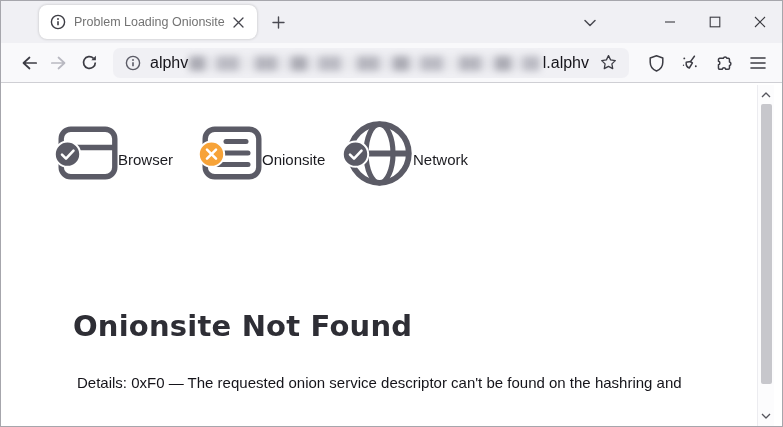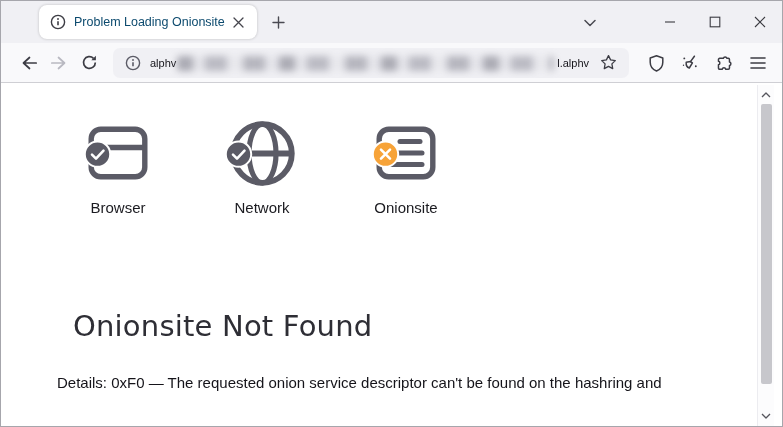--- a/index.html
+++ b/index.html
@@ -4,53 +4,53 @@
 <style>
   html,body{margin:0;padding:0;background:#fff;}
   *{box-sizing:border-box;}
   body{font-family:"Liberation Sans","DejaVu Sans",sans-serif;-webkit-font-smoothing:antialiased;}
   .win{position:relative;width:783px;height:427px;background:#fff;border:1px solid #a6a6ac;overflow:hidden;}
 
   
   .tabbar{position:absolute;left:0;top:0;width:100%;height:42px;background:#f0f0f4;}
   .tab{position:absolute;left:38px;top:4px;width:218px;height:34px;background:#fff;border-radius:8px;
        box-shadow:0 0 3px rgba(0,0,0,.22);display:flex;align-items:center;padding:0 8px 0 11px;cursor:default;}
-  .tab-title{flex:1;font-size:12.5px;color:#0c4a6e;margin-left:8px;white-space:nowrap;overflow:hidden;}
+  .tab-title{flex:1;font-size:12.5px;color:#737373;margin-left:8px;white-space:nowrap;overflow:hidden;}
   .iconbtn{display:flex;align-items:center;justify-content:center;border-radius:4px;}
   .tab-close{width:22px;height:22px;}
   .newtab{position:absolute;left:264px;top:9px;width:26px;height:25px;}
   .tablist{position:absolute;left:576px;top:9px;width:26px;height:25px;}
   .winctl{position:absolute;right:0;top:0;height:42px;display:flex;align-items:center;}
   .winbtn{width:45px;height:42px;display:flex;align-items:center;justify-content:center;}
 
   
   .toolbar{position:absolute;left:0;top:42px;width:100%;height:40px;background:#f9f9fb;
            border-bottom:1px solid #cfcfd4;display:flex;align-items:center;padding:0 9px 0 13px;}
   .navbtn{width:30px;height:30px;display:flex;align-items:center;justify-content:center;border-radius:4px;}
   .urlbar{flex:1;height:30px;margin:0 8px 0 9px;background:#f0f0f4;border-radius:7px;
           display:flex;align-items:center;padding:0 8px 0 12px;}
-  .urltext{font-size:11px;color:#15141a;white-space:nowrap;}
+  .urltext{font-size:16px;color:#15141a;white-space:nowrap;}
   .redacted{flex:1;height:15px;margin:1px 3px 0 1px;border-radius:3px;min-width:180px;
     background:repeating-linear-gradient(90deg,
       rgba(115,115,128,.55) 0 16px, rgba(190,190,200,.25) 16px 28px,
       rgba(135,135,148,.5) 28px 50px, rgba(205,205,212,.22) 50px 66px,
       rgba(125,125,138,.5) 66px 88px, rgba(195,195,205,.25) 88px 102px);
     filter:blur(3.5px);}
   .tbbtn{width:30px;height:30px;display:flex;align-items:center;justify-content:center;border-radius:4px;margin-left:4px;}
 
   
   .content{position:absolute;left:0;top:82px;width:100%;height:345px;background:#fff;}
   .status-row{position:absolute;left:57px;top:37px;display:flex;gap:24px;}
-  .status-col{width:120px;display:flex;flex-direction:column;align-items:center;}
+  .status-col{width:120px;display:flex;flex-direction:row;align-items:center;}
   .icn{position:relative;height:66px;display:flex;align-items:center;}
   .badge{position:absolute;left:-5px;top:50%;transform:translateY(-46%);}
   .status-label{margin-top:13px;font-size:15px;color:#1b1b20;}
   .heading{position:absolute;left:72px;top:226px;margin:0;font-family:"DejaVu Sans",sans-serif;
-           font-weight:400;font-size:29px;color:#2e2e35;letter-spacing:.2px;}
-  .details{position:absolute;left:56px;top:290px;font-size:15px;line-height:20px;color:#15141a;}
+           font-weight:700;font-size:29px;color:#2e2e35;letter-spacing:.2px;}
+  .details{position:absolute;left:76px;top:290px;font-size:15px;line-height:20px;color:#15141a;}
 
   
   .sb{position:absolute;top:2px;right:8px;bottom:0;width:17px;background:#fcfcfd;border-left:1px solid #ececf0;}
   .sb-arrow{position:absolute;left:0;width:100%;height:16px;display:flex;align-items:center;justify-content:center;}
   .sb-up{top:2px;}
   .sb-down{bottom:4px;}
   .sb-thumb{position:absolute;left:3px;right:2px;top:19px;height:280px;background:#c7c7cc;border-radius:2px;}
 </style>
 </head>
 <body>
@@ -183,51 +183,51 @@
           <svg class="badge" width="29" height="29" viewBox="0 0 29 29">
             <circle cx="14.5" cy="14.5" r="12.7" stroke="#fff" stroke-width="2" fill="#5b5b66"></circle>
             <polyline points="9,15 13,19 20.5,11" fill="none" stroke="#fff" stroke-width="2.6" stroke-linecap="round" stroke-linejoin="round"></polyline>
           </svg>
         </div>
         <div class="status-label">Browser</div>
       </div>
 
       <div class="status-col">
         <div class="icn">
-          <svg width="67" height="67" viewBox="0 0 67 67">
-            <circle cx="33.5" cy="33.5" r="29.3" fill="none" stroke="#5b5b66" stroke-width="5.8"></circle>
-            <ellipse cx="33.5" cy="33.5" rx="13.5" ry="29.3" fill="none" stroke="#5b5b66" stroke-width="5.2"></ellipse>
-            <line x1="4.5" y1="33.5" x2="62.5" y2="33.5" stroke="#5b5b66" stroke-width="5.8"></line>
-          </svg>
-          <svg class="badge" width="29" height="29" viewBox="0 0 29 29">
-            <circle cx="14.5" cy="14.5" r="12.7" stroke="#fff" stroke-width="2" fill="#5b5b66"></circle>
-            <polyline points="9,15 13,19 20.5,11" fill="none" stroke="#fff" stroke-width="2.6" stroke-linecap="round" stroke-linejoin="round"></polyline>
-          </svg>
-        </div>
-        <div class="status-label">Network</div>
-      </div>
-
-      <div class="status-col">
-        <div class="icn">
           <svg width="60" height="54" viewBox="0 0 60 54">
             <rect x="3.2" y="3.2" width="53.6" height="47.6" rx="9.5" fill="none" stroke="#5b5b66" stroke-width="5.4"></rect>
             <g stroke="#5b5b66" stroke-width="5" stroke-linecap="round">
               <line x1="24" y1="15.5" x2="44" y2="15.5"></line>
               <line x1="16" y1="27" x2="46" y2="27"></line>
               <line x1="16" y1="38.5" x2="46" y2="38.5"></line>
             </g>
           </svg>
           <svg class="badge" width="29" height="29" viewBox="0 0 29 29">
             <circle cx="14.5" cy="14.5" r="12.7" stroke="#fff" stroke-width="2" fill="#f7a338"></circle>
             <path d="M10 10 L19 19 M19 10 L10 19" stroke="#fff" stroke-width="2.6" stroke-linecap="round"></path>
           </svg>
         </div>
         <div class="status-label">Onionsite</div>
       </div>
 
+      <div class="status-col">
+        <div class="icn">
+          <svg width="67" height="67" viewBox="0 0 67 67">
+            <circle cx="33.5" cy="33.5" r="29.3" fill="none" stroke="#5b5b66" stroke-width="5.8"></circle>
+            <ellipse cx="33.5" cy="33.5" rx="13.5" ry="29.3" fill="none" stroke="#5b5b66" stroke-width="5.2"></ellipse>
+            <line x1="4.5" y1="33.5" x2="62.5" y2="33.5" stroke="#5b5b66" stroke-width="5.8"></line>
+          </svg>
+          <svg class="badge" width="29" height="29" viewBox="0 0 29 29">
+            <circle cx="14.5" cy="14.5" r="12.7" stroke="#fff" stroke-width="2" fill="#5b5b66"></circle>
+            <polyline points="9,15 13,19 20.5,11" fill="none" stroke="#fff" stroke-width="2.6" stroke-linecap="round" stroke-linejoin="round"></polyline>
+          </svg>
+        </div>
+        <div class="status-label">Network</div>
+      </div>
+
     </div>
 
     <h1 class="heading">Onionsite Not Found</h1>
 
     <div class="details">
       <div>Details: 0xF0 — The requested onion service descriptor can't be found on the hashring and</div>
     </div>
 
     <div class="sb">
       <div class="sb-arrow sb-up">

